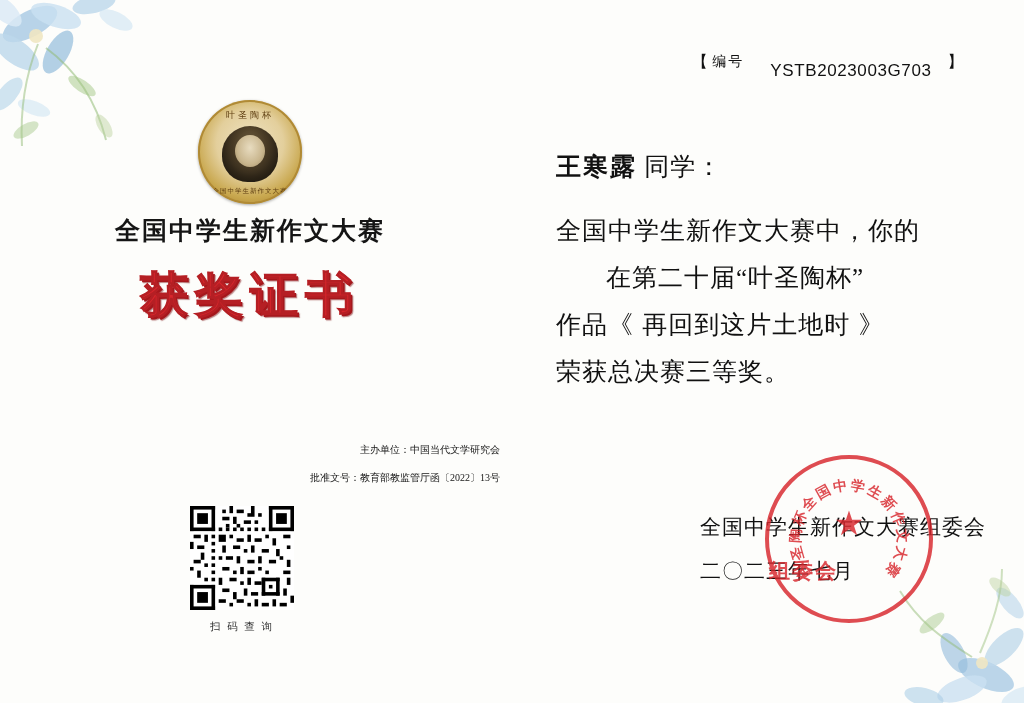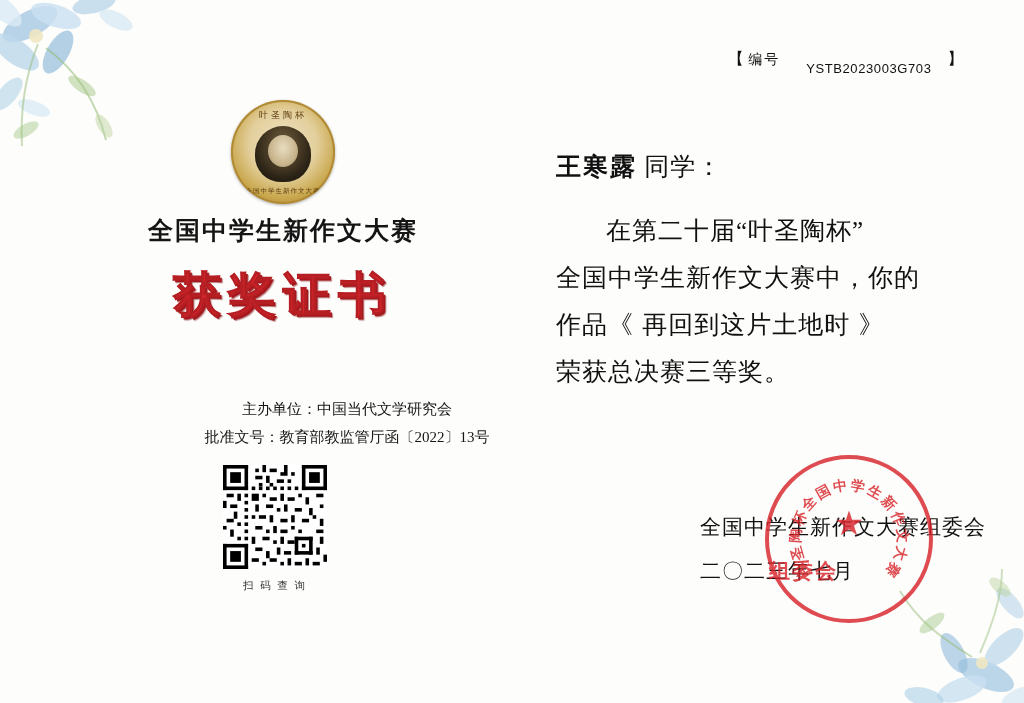--- a/index.html
+++ b/index.html
@@ -43,33 +43,32 @@
     color: #111;
     letter-spacing: 0.5px;
     font-family: "Liberation Sans", sans-serif;
   }
   .serial .bracket { font-size: 16px; }
   .serial .label {
     font-size: 14px;
     letter-spacing: 2px;
   }
   .serial .code {
-    font-size: 13px;
+    font-size: 17px;
     letter-spacing: 0.6px;
     margin: 18px 12px 0 22px;
   }
 
   
   .left-panel {
     position: absolute;
     left: 0;
     top: 100px;
     width: 500px;
     text-align: center;
-    padding-left: 33px;
   }
 
   .emblem {
     width: 104px;
     height: 104px;
     margin: 0 auto;
     border-radius: 50%;
     position: relative;
     background:
       radial-gradient(circle at 50% 42%, #efe3c4 0%, #e3cf9c 42%, #c9a84f 68%, #a9812c 88%, #8a6720 100%);
@@ -136,24 +135,24 @@
     letter-spacing: 7px;
     color: #d8262c;
     font-family: "Liberation Serif", serif;
     text-shadow:
       2px 2px 0 #a5171c,
       3px 3px 1px rgba(120,10,12,.5);
     -webkit-text-stroke: 1px #b51f24;
   }
 
   .left-meta {
-    margin-top: 68px;
-    text-align: center;
+    margin-top: 109px;
+    text-align: right;
     padding-left: 128px;
-    font-size: 15px;
+    font-size: 10px;
     color: #161616;
     line-height: 28px;
     font-family: "Liberation Serif", serif;
   }
 
   .qr-wrap {
     margin-top: 14px;
     text-align: center;
     padding-right: 16px;
   }
@@ -450,22 +449,22 @@
       <div class="qr-caption">扫 码 查 询</div>
     </div>
 
   </div>
 
   <div class="right-panel">
     <div class="salutation">
       <span class="name">王寒露</span>
       <span>同学：</span>
     </div>
+    <div class="body-line">全国中学生新作文大赛中，你的</div>
     <div class="body-line indent">在第二十届“叶圣陶杯”</div>
-    <div class="body-line">全国中学生新作文大赛中，你的</div>
     <div class="body-line">
       <span>作品《</span>
       <span class="work-title">再回到这片土地时</span>
       <span>》</span>
     </div>
     <div class="body-line">荣获总决赛三等奖。</div>
   </div>
 
   <div class="sign-block">
     <div>全国中学生新作文大赛组委会</div>

